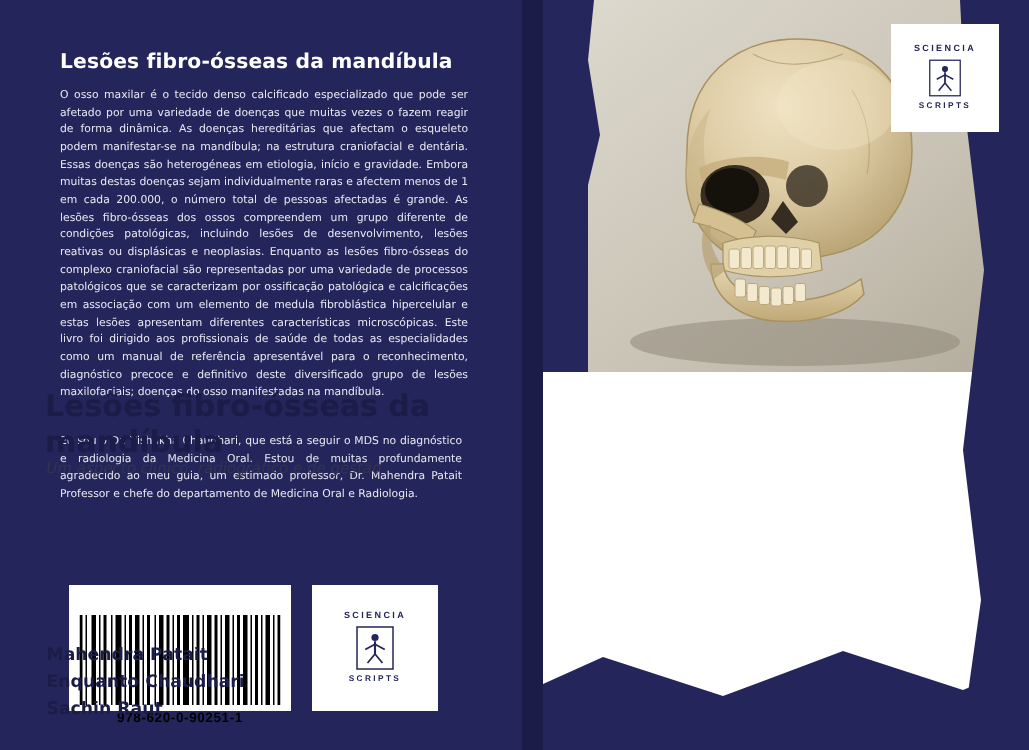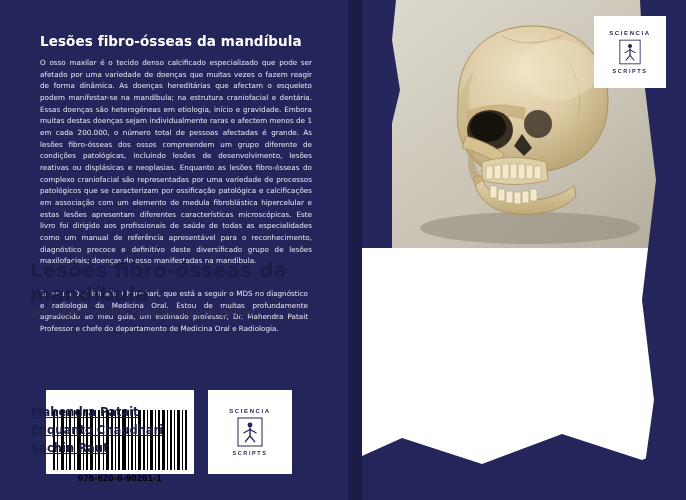--- a/index.html
+++ b/index.html
@@ -141,27 +141,26 @@
   .front-sub {
     position: absolute;
     left: 31px; top: 307px;
     width: 275px;
     color: #33344f;
     font-size: 10px;
     font-style: italic;
   }
   .front-authors {
     position: absolute;
-    left: 31px; top: 404px;
+    left: 31px; top: 428px;
     width: 270px;
     color: #1b1c48;
     font-size: 11.5px;
     font-weight: bold;
     line-height: 1.55;
-    text-decoration: underline;
   }
   .wedge-right {
     position: absolute;
     right: 0; top: 0;
     width: 46px; height: 500px;
     pointer-events: none;
   }
 
   
   .pub-front {

